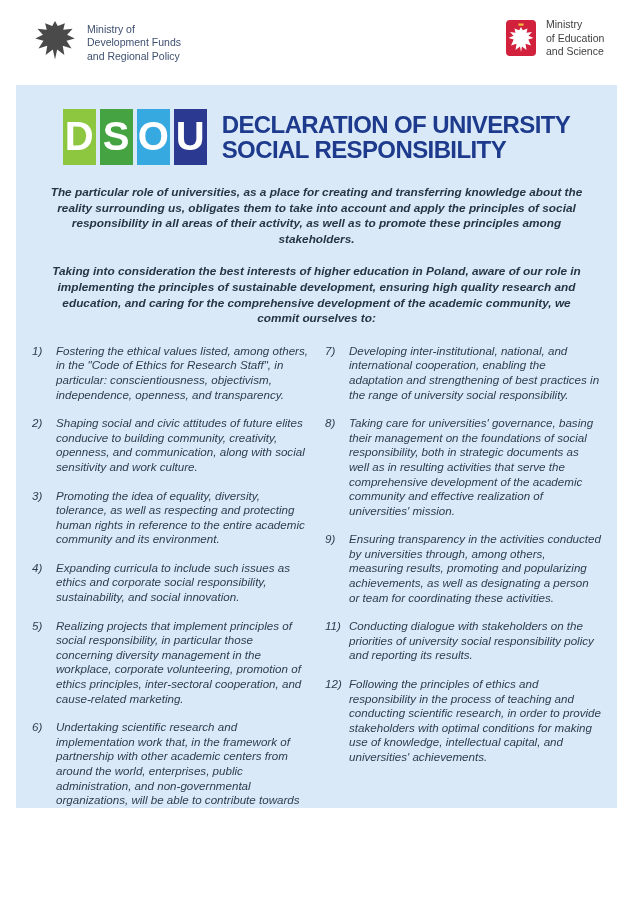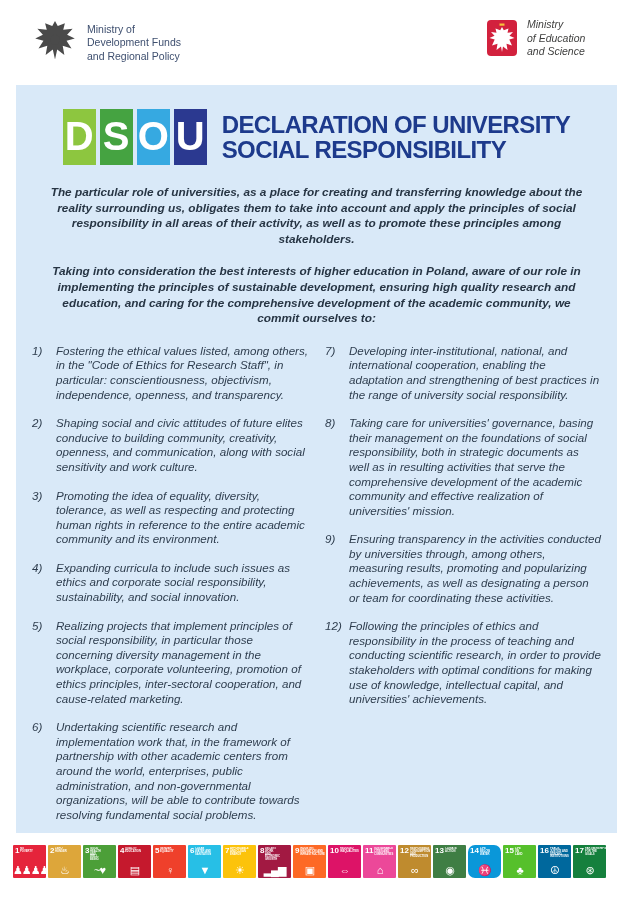--- a/index.html
+++ b/index.html
@@ -1,22 +1,22 @@
 <!DOCTYPE html>
 <html><head>
 <meta charset="utf-8">
 <style>
   html,body{margin:0;padding:0;background:#ffffff;}
-  .page{position:relative;width:629px;height:900px;background:#ffffff;overflow:hidden;
+  .page{position:relative;width:629px;height:808px;background:#ffffff;overflow:hidden;
         font-family:"Liberation Sans",sans-serif;}
 
   
   .hdr-group{position:absolute;top:18px;display:flex;align-items:center;gap:10px;}
   .hdr-left{left:33px;}
-  .hdr-right{left:487px;font-style:italic;}
+  .hdr-right{left:506px;}
   .hdr-text{font-size:10.5px;line-height:13.5px;}
   .hdr-left .hdr-text{color:#3e4f6f;}
   .hdr-right .hdr-text{color:#3f3f3e;}
 
   
   .panel{position:absolute;left:16px;top:85px;width:601px;height:748px;background:#d9e9f8;}
 
   
   .banner{padding-top:24px;display:flex;justify-content:center;align-items:center;gap:15px;}
   .dsou-logo{display:flex;gap:4px;}
@@ -129,20 +129,24 @@
           </div>
           <div class="item">
             <span class="num">8)</span>
             <span class="txt">Taking care for universities' governance, basing their management on the foundations of social responsibility, both in strategic documents as well as in resulting activities that serve the comprehensive development of the academic community and effective realization of universities' mission.</span>
           </div>
           <div class="item">
             <span class="num">9)</span>
             <span class="txt">Ensuring transparency in the activities conducted by universities through, among others, measuring results, promoting and popularizing achievements, as well as designating a person or team for coordinating these activities.</span>
           </div>
           <div class="item">
+            <span class="num">11)</span>
+            <span class="txt">Conducting dialogue with stakeholders on the priorities of university social responsibility policy and reporting its results.</span>
+          </div>
+          <div class="item">
             <span class="num">12)</span>
             <span class="txt">Following the principles of ethics and responsibility in the process of teaching and conducting scientific research, in order to provide stakeholders with optimal conditions for making use of knowledge, intellectual capital, and universities' achievements.</span>
           </div>
         </div>
     </div>
 
   </div>
 
   <div class="sdg-strip">
       <div class="tile" style="background: rgb(229, 36, 59);">

